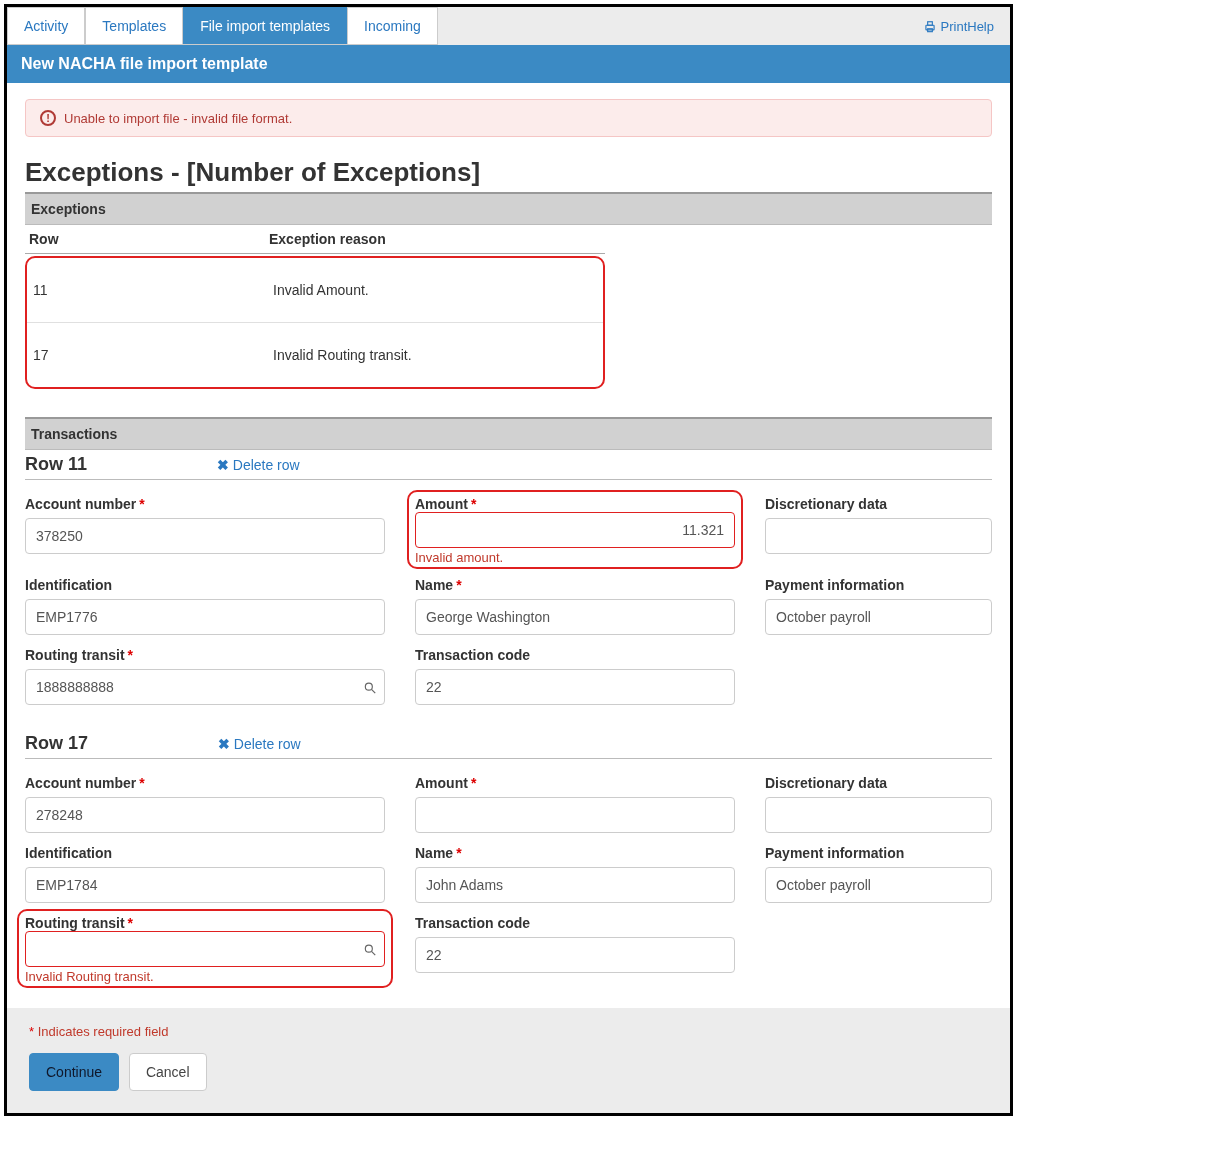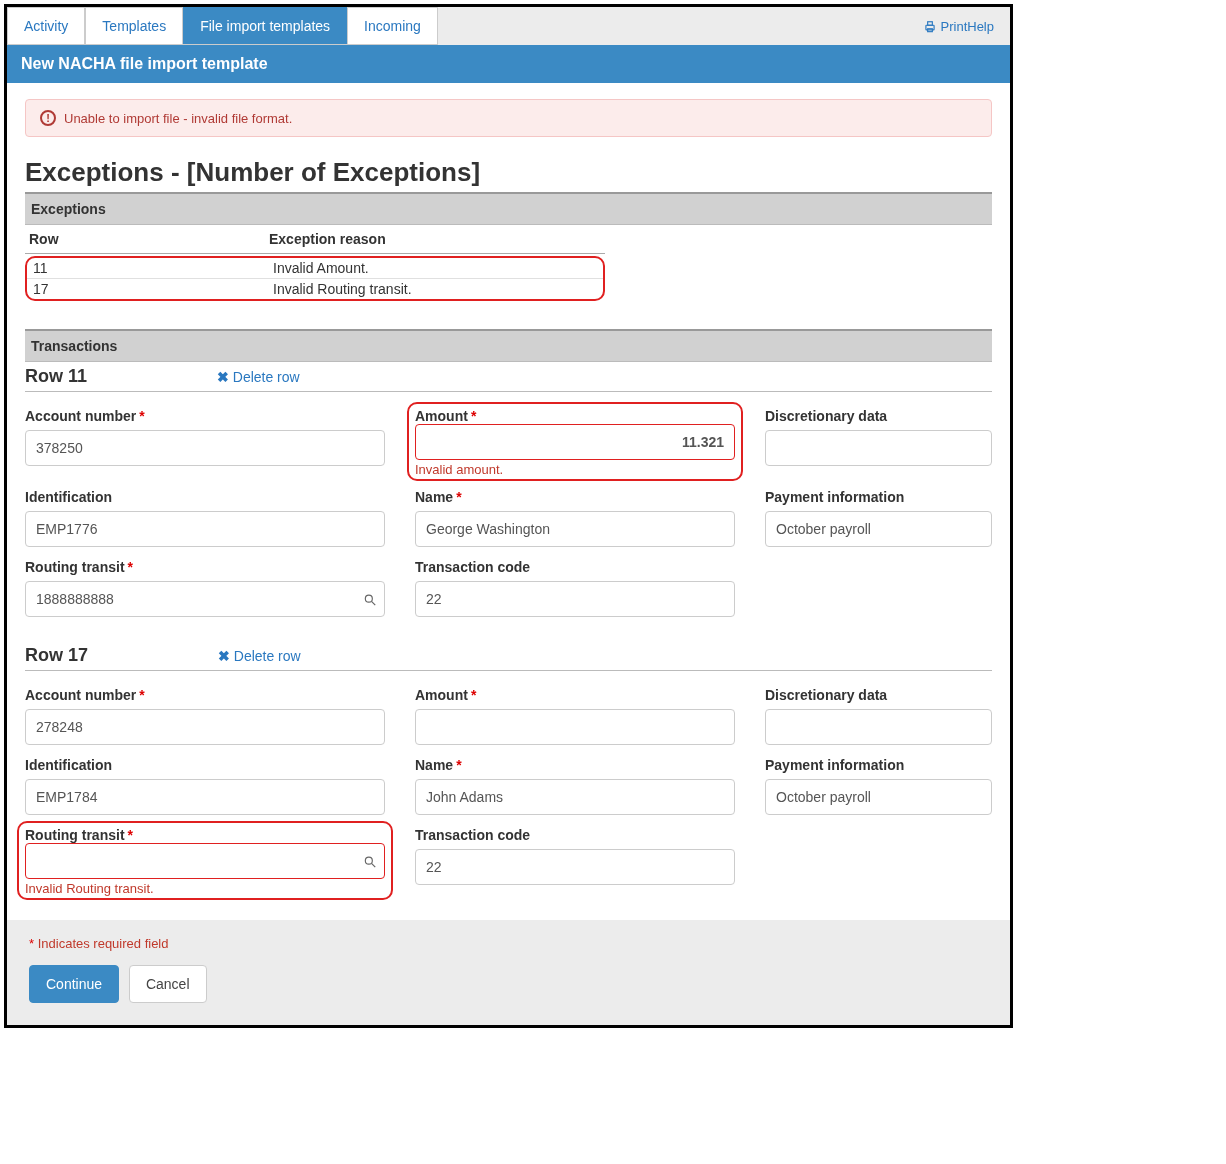--- a/index.html
+++ b/index.html
@@ -104,21 +104,21 @@
     font-weight: bold;
   }
   .ex-col-row { width: 240px; }
   .ex-body {
     border: 2px solid #e02020;
     border-radius: 10px;
     margin-top: 2px;
   }
   .ex-row {
     display: flex;
-    padding: 2px 6px;
+    padding: 24px 6px;
     border-bottom: 1px solid #e0e0e0;
   }
   .ex-row:last-child { border-bottom: none; }
   .row-heading {
     display: flex;
     align-items: center;
     gap: 130px;
     border-bottom: 1px solid #bbb;
     padding: 4px 0;
     margin-bottom: 10px;
@@ -172,21 +172,21 @@
     padding: 10px 16px;
     border-radius: 4px;
     border: 1px solid #ccc;
     background: #fff;
     color: #444;
     cursor: pointer;
     font-size: 14px;
   }
   .btn.primary {
     background: #3b8ac4;
-    color: #ffffff;
+    color: #0f172a;
     border-color: #3b8ac4;
     margin-right: 6px;
   }
   svg { display: inline-block; vertical-align: middle; }
 </style>
 </head>
 <body>
 
 <div class="frame">
 
@@ -251,21 +251,21 @@
       </span>
     </div>
     <div class="row-form">
       <div class="field">
         <span class="label"><span>Account number</span><span class="req">*</span></span>
         <input class="input" value="378250" style="">
       </div>
       <div class="field">
         <div class="error-outline">
           <span class="label"><span>Amount</span><span class="req">*</span></span>
-          <input class="input text-right" style="border-color: rgb(224, 32, 32); font-weight: bold;" value="11.321">
+          <input class="input text-right" style="border-color: rgb(224, 32, 32);" value="11.321">
           <div class="err-msg">Invalid amount.</div>
         </div>
       </div>
       <div class="field">
         <span class="label">Discretionary data</span>
         <input class="input" value="" style="">
       </div>
       <div class="field">
         <span class="label">Identification</span>
         <input class="input" value="EMP1776" style="">

